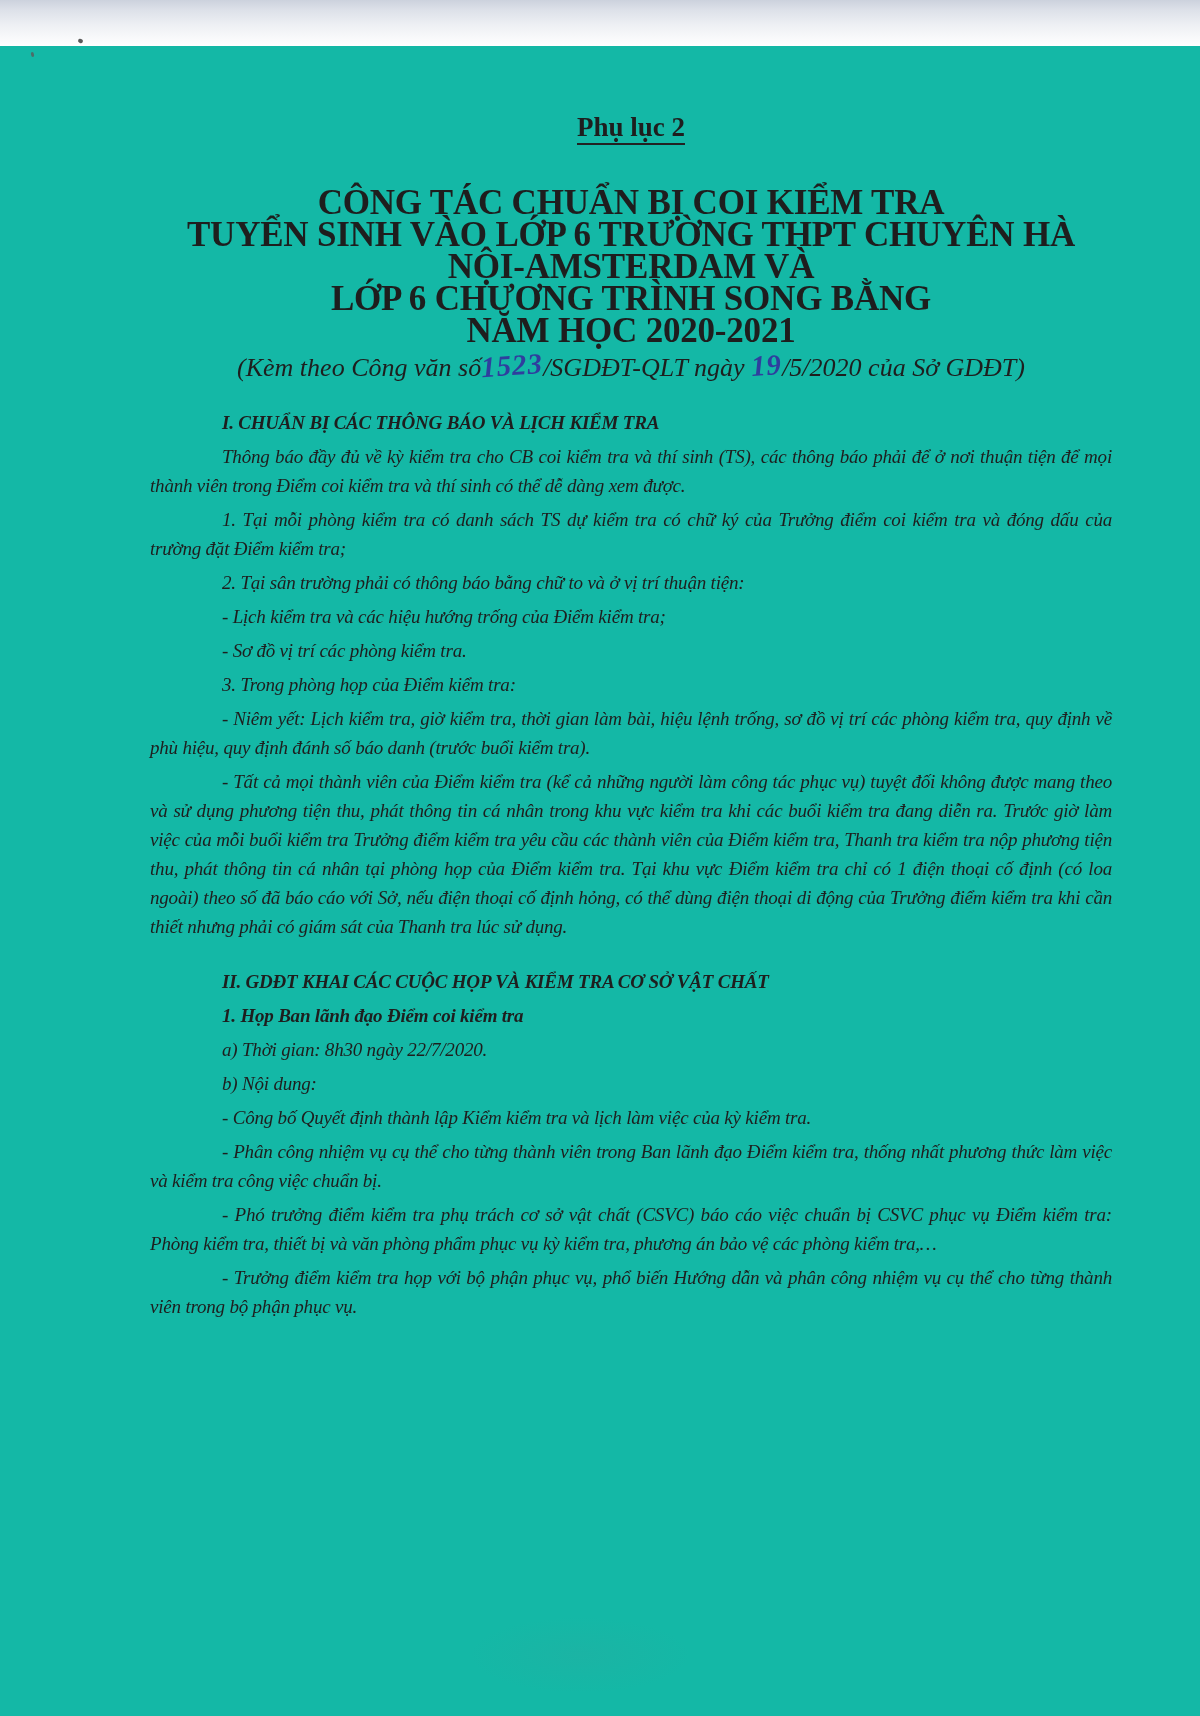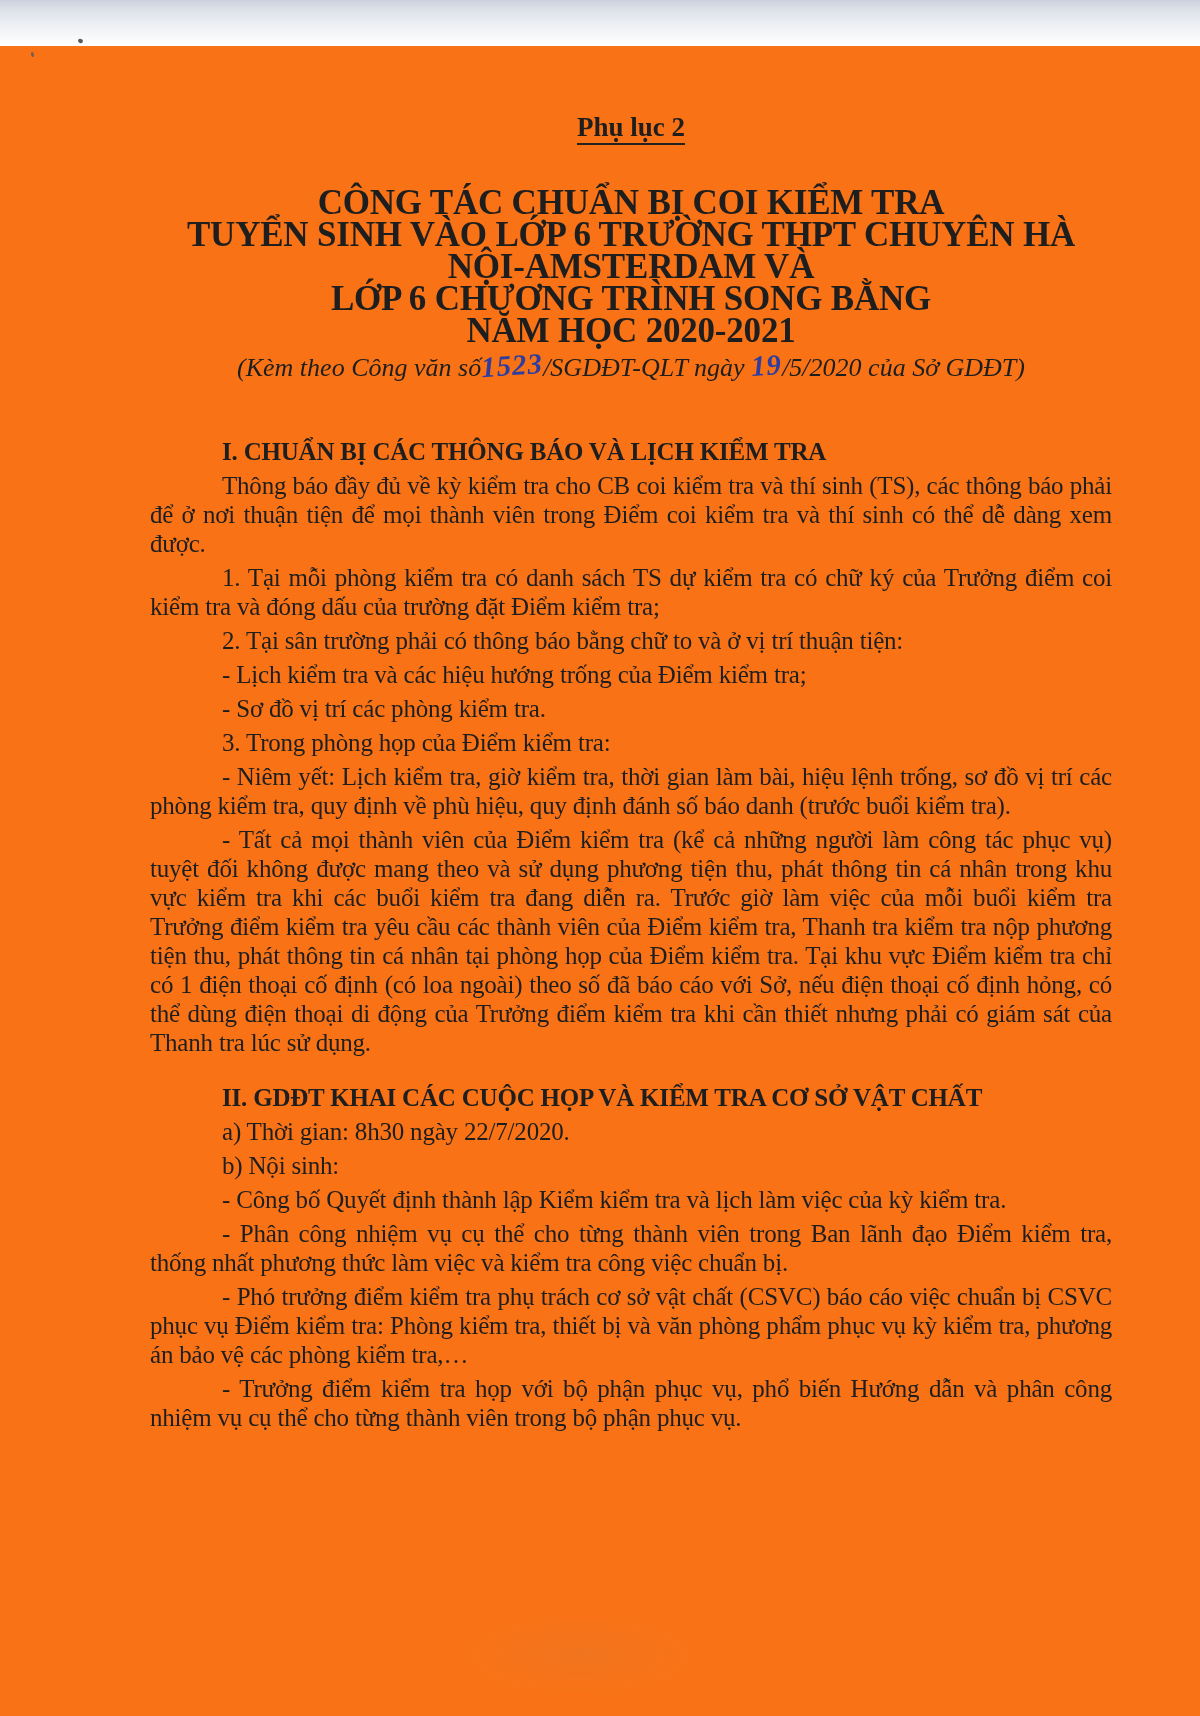--- a/index.html
+++ b/index.html
@@ -1,20 +1,20 @@
 <!DOCTYPE html>
 <html><head>
 <meta charset="utf-8">
 <style>
   html, body { margin: 0; padding: 0; background: #ffffff; }
   .page {
     position: relative;
     width: 1200px;
     height: 1716px;
-    background: #f97316;
+    background: #14b8a6;
     overflow: hidden;
     font-family: "Liberation Serif", "DejaVu Serif", serif;
     color: #1e1e1e;
   }
   .scan-top-band {
     position: absolute;
     top: 0; left: 0; right: 0;
     height: 46px;
     background: linear-gradient(180deg, #ccd2dd 0%, #dde1e9 22%, #eef0f4 55%, #ffffff 100%);
     pointer-events: none;
@@ -53,25 +53,26 @@
   .hw {
     color: #2f3e9e;
     font-style: italic;
     font-size: 29px;
     font-weight: bold;
     letter-spacing: 1px;
     display: inline-block;
     transform: rotate(-4deg) translateY(-1px);
   }
   .body-text {
-    margin-top: 54px;
-    font-size: 25px;
+    margin-top: 25px;
+    font-size: 19px;
     line-height: 29px;
     text-align: justify;
     letter-spacing: -0.2px;
+    font-style: italic;
   }
   .body-text p { margin: 5px 0; text-indent: 72px; }
   .body-text p.bold { font-weight: bold; }
   .body-text p.sec2 { margin-top: 26px; }
 </style>
 </head>
 <body>
 
 <div class="page">
   <div class="scan-top-band"></div>
@@ -98,22 +99,23 @@
       <p class="bold">I.  CHUẨN BỊ CÁC THÔNG BÁO VÀ LỊCH KIỂM TRA</p>
       <p>Thông báo đầy đủ về kỳ kiểm tra cho CB coi kiểm tra và thí sinh (TS), các thông báo phải để ở nơi thuận tiện để mọi thành viên trong Điểm coi kiểm tra và thí sinh có thể dễ dàng xem được.</p>
       <p>1. Tại mỗi phòng kiểm tra có danh sách TS dự kiểm tra có chữ ký của Trưởng điểm coi kiểm tra và đóng dấu của trường đặt Điểm kiểm tra;</p>
       <p>2. Tại sân trường phải có thông báo bằng chữ to và ở vị trí thuận tiện:</p>
       <p>- Lịch kiểm tra và các hiệu hướng trống của Điểm kiểm tra;</p>
       <p>- Sơ đồ vị trí các phòng kiểm tra.</p>
       <p>3. Trong phòng họp của Điểm kiểm tra:</p>
       <p>- Niêm yết: Lịch kiểm tra, giờ kiểm tra, thời gian làm bài, hiệu lệnh trống, sơ đồ vị trí các phòng kiểm tra, quy định về phù hiệu, quy định đánh số báo danh (trước buổi kiểm tra).</p>
       <p>- Tất cả mọi thành viên của Điểm kiểm tra (kể cả những người làm công tác phục vụ) tuyệt đối không được mang theo và sử dụng phương tiện thu, phát thông tin cá nhân trong khu vực kiểm tra khi các buổi kiểm tra đang diễn ra. Trước giờ làm việc của mỗi buổi kiểm tra Trưởng điểm kiểm tra yêu cầu các thành viên của Điểm kiểm tra, Thanh tra kiểm tra nộp phương tiện thu, phát thông tin cá nhân tại phòng họp của Điểm kiểm tra. Tại khu vực Điểm kiểm tra chỉ có 1 điện thoại cố định (có loa ngoài) theo số đã báo cáo với Sở, nếu điện thoại cố định hỏng, có thể dùng điện thoại di động của Trưởng điểm kiểm tra khi cần thiết nhưng phải có giám sát của Thanh tra lúc sử dụng.</p>
       <p class="bold sec2">II. GDĐT KHAI CÁC CUỘC HỌP VÀ KIỂM TRA CƠ SỞ VẬT CHẤT</p>
+      <p class="bold">1. Họp Ban lãnh đạo Điểm coi kiểm tra</p>
       <p>a) Thời gian: 8h30 ngày 22/7/2020.</p>
-      <p>b) Nội sinh:</p>
+      <p>b) Nội dung:</p>
       <p>- Công bố Quyết định thành lập Kiểm kiểm tra và lịch làm việc của kỳ kiểm tra.</p>
       <p>- Phân công nhiệm vụ cụ thể cho từng thành viên trong Ban lãnh đạo Điểm kiểm tra, thống nhất phương thức làm việc và kiểm tra công việc chuẩn bị.</p>
       <p>- Phó trưởng điểm kiểm tra phụ trách cơ sở vật chất (CSVC) báo cáo việc chuẩn bị CSVC phục vụ Điểm kiểm tra: Phòng kiểm tra, thiết bị và văn phòng phẩm phục vụ kỳ kiểm tra, phương án bảo vệ các phòng kiểm tra,…</p>
       <p>- Trưởng điểm kiểm tra họp với bộ phận phục vụ, phổ biến Hướng dẫn và phân công nhiệm vụ cụ thể cho từng thành viên trong bộ phận phục vụ.</p>
     </div>
 
   </div>
 </div>
 
 </body></html>

